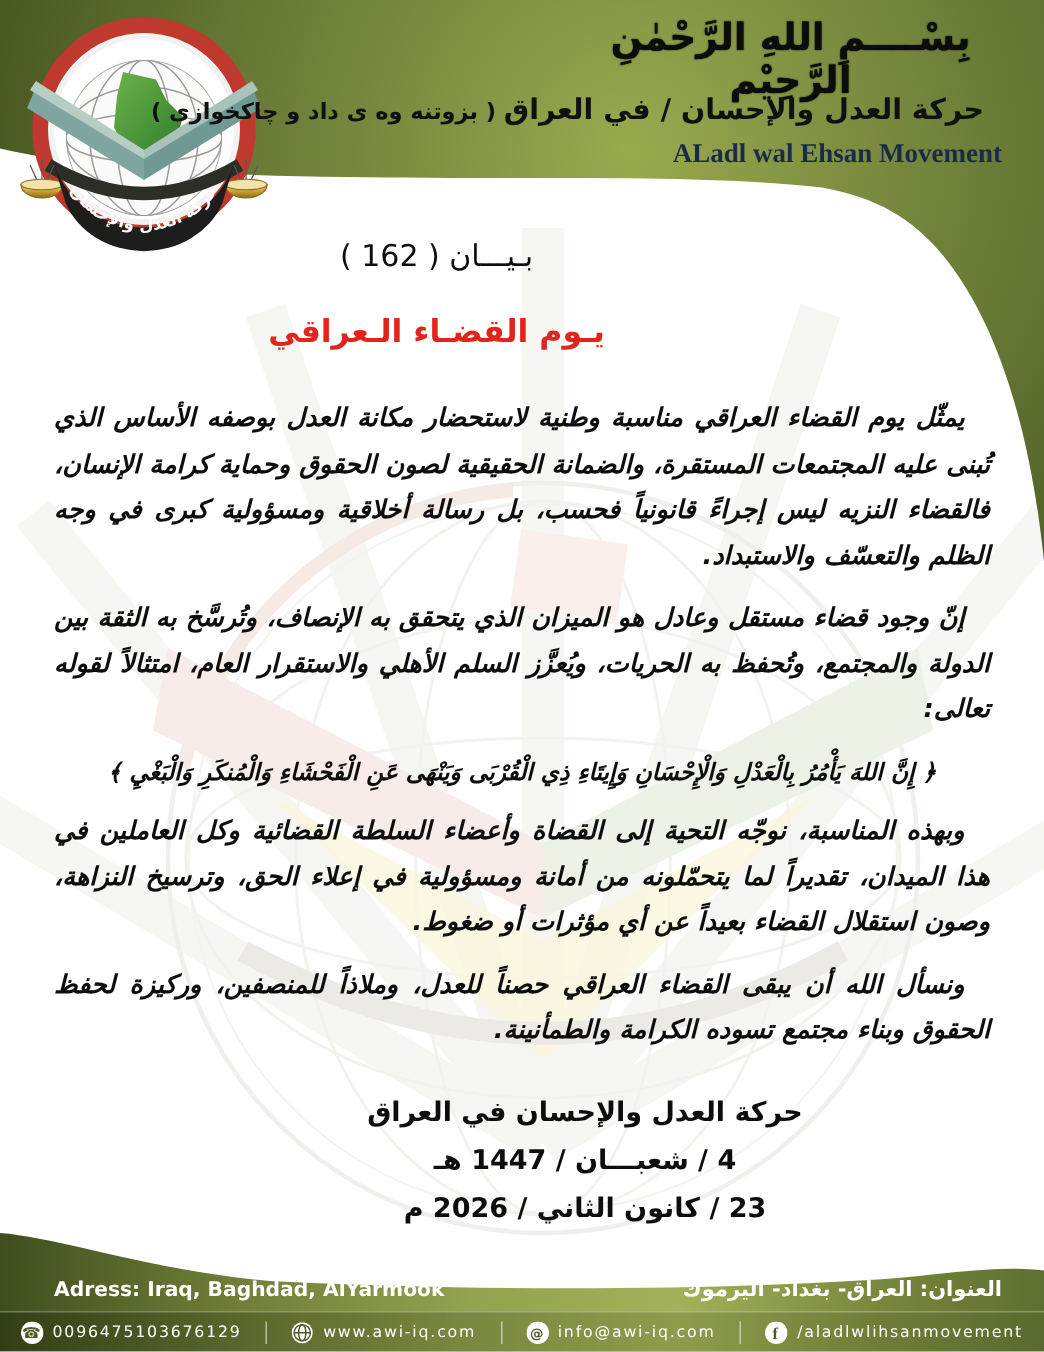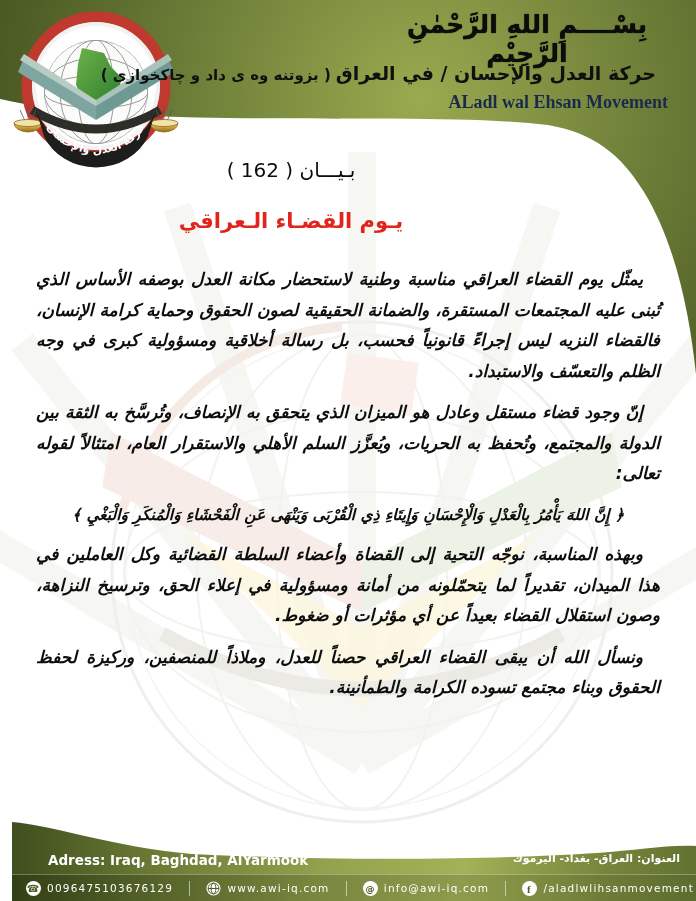--- a/index.html
+++ b/index.html
@@ -24,25 +24,25 @@
   .title-block{position:absolute;top:158px;left:38px;width:506px;text-align:center;z-index:1;}
   .stmt-number{font-size:20px;font-weight:normal;color:#0d0d0d;direction:rtl;letter-spacing:.5px;}
   .stmt-title{margin-top:27px;font-size:21px;font-weight:bold;color:#e2251c;direction:rtl;}
   .body-text{position:absolute;top:264px;left:36px;right:36px;z-index:1;direction:rtl;
              text-align:justify;font-size:17px;line-height:30.5px;font-weight:bold;color:#0d0d0d;font-style:italic;}
   .body-text p{margin:0 0 11px 0;text-indent:17px;}
   .body-text p.verse{text-align:center;text-indent:0;font-size:15.5px;margin:2px 0 9px 0;}
   .signature{position:absolute;top:726px;left:190px;width:400px;z-index:1;direction:rtl;
              text-align:center;font-weight:bold;font-size:18px;line-height:32px;color:#0d0d0d;}
   
-  .footer{position:absolute;left:0;bottom:0;width:680px;height:86px;z-index:2;margin-left:12px;}
+  .footer{position:absolute;left:0;bottom:0;width:680px;height:86px;z-index:2;}
   .footer svg.ftr-bg{position:absolute;left:0;top:0;}
   .addr-row{position:absolute;top:37px;left:0;width:696px;height:22px;}
   .addr-en{position:absolute;left:36px;top:0;color:#ffffff;font-weight:bold;font-size:13.5px;}
-  .addr-ar{position:absolute;right:28px;top:0;color:#ffffff;font-weight:bold;font-size:11px;direction:rtl;}
+  .addr-ar{position:absolute;right:28px;top:0;color:#ffffff;font-weight:bold;font-size:14px;direction:rtl;}
   .contact-row{position:absolute;top:59px;left:0;width:696px;height:27px;
                display:flex;align-items:center;justify-content:space-between;
                background:linear-gradient(90deg,rgba(20,30,5,.30),rgba(20,30,5,.06));
                border-top:1px solid rgba(255,255,255,.30);box-sizing:border-box;
                padding:0 14px;}
   .contact-item{display:flex;align-items:center;gap:6px;color:#ffffff;
                 font-size:10.5px;letter-spacing:1.2px;white-space:nowrap;}
   .contact-sep{width:1px;height:15px;background:rgba(255,255,255,.55);}
 </style>
 </head>
@@ -162,20 +162,25 @@
   </div>
 
   <div class="body-text">
     <p>يمثّل يوم القضاء العراقي مناسبة وطنية لاستحضار مكانة العدل بوصفه الأساس الذي تُبنى عليه المجتمعات المستقرة، والضمانة الحقيقية لصون الحقوق وحماية كرامة الإنسان، فالقضاء النزيه ليس إجراءً قانونياً فحسب، بل رسالة أخلاقية ومسؤولية كبرى في وجه الظلم والتعسّف والاستبداد.</p>
     <p>إنّ وجود قضاء مستقل وعادل هو الميزان الذي يتحقق به الإنصاف، وتُرسَّخ به الثقة بين الدولة والمجتمع، وتُحفظ به الحريات، ويُعزَّز السلم الأهلي والاستقرار العام، امتثالاً لقوله تعالى:</p>
     <p class="verse">﴿ إِنَّ اللهَ يَأْمُرُ بِالْعَدْلِ وَالْإِحْسَانِ وَإِيتَاءِ ذِي الْقُرْبَى وَيَنْهَى عَنِ الْفَحْشَاءِ وَالْمُنكَرِ وَالْبَغْيِ ﴾</p>
     <p>وبهذه المناسبة، نوجّه التحية إلى القضاة وأعضاء السلطة القضائية وكل العاملين في هذا الميدان، تقديراً لما يتحمّلونه من أمانة ومسؤولية في إعلاء الحق، وترسيخ النزاهة، وصون استقلال القضاء بعيداً عن أي مؤثرات أو ضغوط.</p>
     <p>ونسأل الله أن يبقى القضاء العراقي حصناً للعدل، وملاذاً للمنصفين، وركيزة لحفظ الحقوق وبناء مجتمع تسوده الكرامة والطمأنينة.</p>
   </div>
 
+  <div class="signature">
+    <div>حركة العدل والإحسان في العراق</div>
+    <div>4 / شعبـــان / 1447 هـ</div>
+    <div>23 / كانون الثاني / 2026 م</div>
+  </div>
 
   <div class="footer">
     <svg class="ftr-bg" width="696" height="86" viewBox="0 0 696 86">
       <defs>
         <linearGradient id="fg" gradientUnits="userSpaceOnUse" x1="0" y1="0" x2="696" y2="0">
           <stop offset="0" stop-color="#3f4e1d"></stop>
           <stop offset="0.2" stop-color="#6a7a35"></stop>
           <stop offset="0.45" stop-color="#93a24e"></stop>
           <stop offset="0.65" stop-color="#a3b158"></stop>
           <stop offset="0.85" stop-color="#76863c"></stop>

